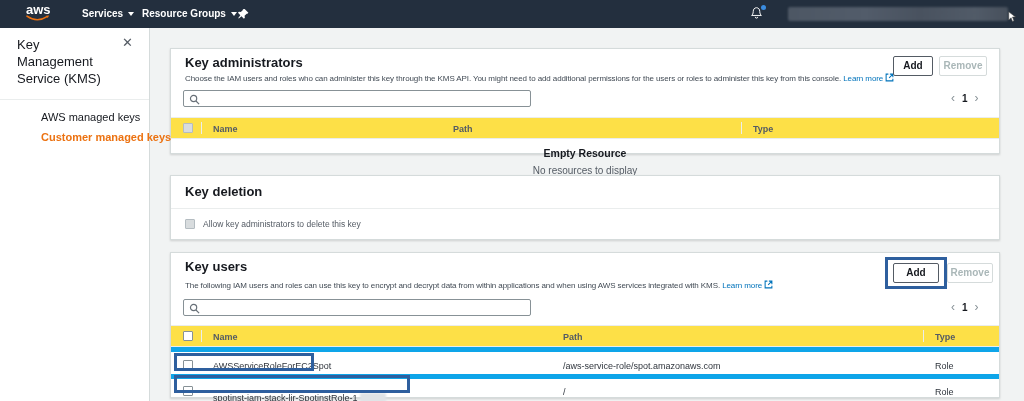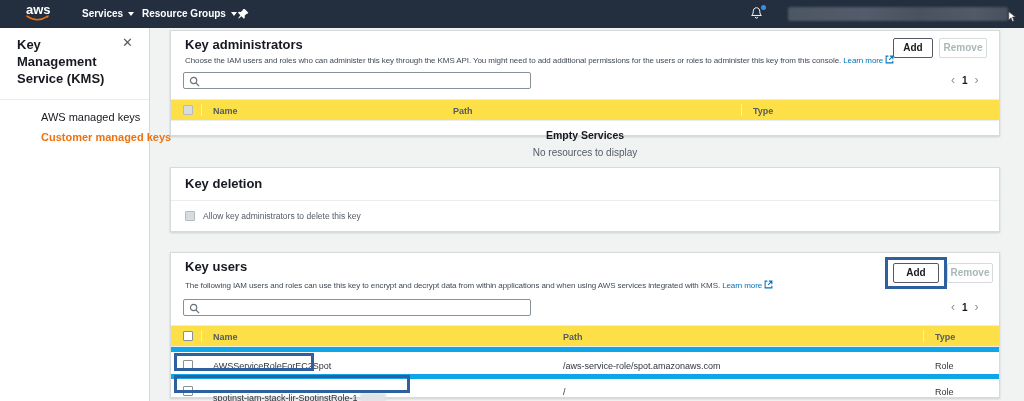--- a/index.html
+++ b/index.html
@@ -18,29 +18,29 @@
   .pin { position:absolute; left:237px; top:7px; }
   .bell { position:absolute; left:750px; top:6px; cursor:pointer; }
   .bell-dot { position:absolute; left:761px; top:5px; width:5px; height:5px; border-radius:50%; background:#3b8de0; }
   .nav-redaction { position:absolute; left:788px; top:7px; width:220px; height:14px; border-radius:2px;
     background:linear-gradient(90deg,#4d5764 0%,#525c6a 35%,#49525f 60%,#515b68 85%,#47505c 100%);
     filter:blur(1.3px); }
   .nav-cursor { position:absolute; left:1008px; top:9px; }
   
   .sidebar { position:absolute; left:0; top:28px; width:150px; height:373px; background:#fff; border-right:1px solid #d5dbdb; z-index:5; }
   .sidebar-close { position:absolute; right:16px; top:8px; font-size:13px; color:#545b64; cursor:pointer; line-height:13px; }
-  .sidebar-title { margin:9px 34px 0 17px; font-size:13px; font-weight:bold; line-height:1.3; color:#16191f; }
+  .sidebar-title { margin:9px 34px 0 17px; font-size:13px; font-weight:normal; line-height:1.3; color:#16191f; }
   .sidebar-divider { margin-top:11px; border-bottom:1px solid #eaeded; }
   .sidebar-items { margin-top:7px; }
   .sidebar-item { padding:4px 17px; font-size:11px; color:#16191f; cursor:pointer; white-space:nowrap;margin-left:24px; }
   .sidebar-item.selected { color:#ec7211; font-weight:bold; }
   
   .card { position:absolute; left:170px; width:830px; background:#fff; border:1px solid #d5dbdb; box-shadow:0 1px 2px rgba(0,0,0,.15); }
-  #card-admins   { top:30px;  height:106px;text-decoration:underline; }
-  #card-deletion { top:167px; height:65px;text-align:right; }
+  #card-admins   { top:48px;  height:106px;text-decoration:underline; }
+  #card-deletion { top:175px; height:65px;text-align:right; }
   #card-users    { top:252px; height:146px; }
   .section-title { position:absolute; left:14px; top:6px; font-size:13px; font-weight:bold; color:#16191f; white-space:nowrap; }
   .section-desc { position:absolute; left:14px; font-size:8px; letter-spacing:-.1px; color:#414a54; white-space:nowrap; }
   .learn-more { color:#0073bb; cursor:pointer; }
   .ext-icon { display:inline-block; vertical-align:-1px; margin-left:2px; }
   .btn { position:absolute; height:20px; background:#fff; border:1px solid #545b64; border-radius:2px;
          font-size:10px; font-weight:bold; color:#16191f; text-align:center; line-height:18px; cursor:pointer; }
   .btn.disabled { border-color:#d5dbdb; color:#aab7b8; cursor:default; }
   .search { position:absolute; left:12px; width:348px; height:17px; border:1px solid #879196; border-radius:2px; background:#fff; }
   .search svg { position:absolute; left:5px; top:3px; }
@@ -135,21 +135,21 @@
   </div>
   <div class="thead" style="top:68px;">
     <div class="checkbox disabled" style="left:12px; top:5px;"></div>
     <div class="v-div" style="left:30px;"></div>
     <div class="col-label" style="left:42px;">Name</div>
     <div class="col-label" style="left:282px;">Path</div>
     <div class="v-div" style="left:570px;"></div>
     <div class="col-label" style="left:582px;">Type</div>
   </div>
   <div class="empty">
-    <div class="empty-title">Empty Services</div>
+    <div class="empty-title">Empty Resource</div>
     <div class="empty-msg">No resources to display</div>
   </div>
 </div>
 
 <div class="card" id="card-deletion">
   <div class="section-title" style="top:8px;">Key deletion</div>
   <div class="deletion-divider"></div>
   <div class="checkbox disabled" style="left:14px; top:43px;"></div>
   <div class="deletion-label">Allow key administrators to delete this key</div>
 </div>

